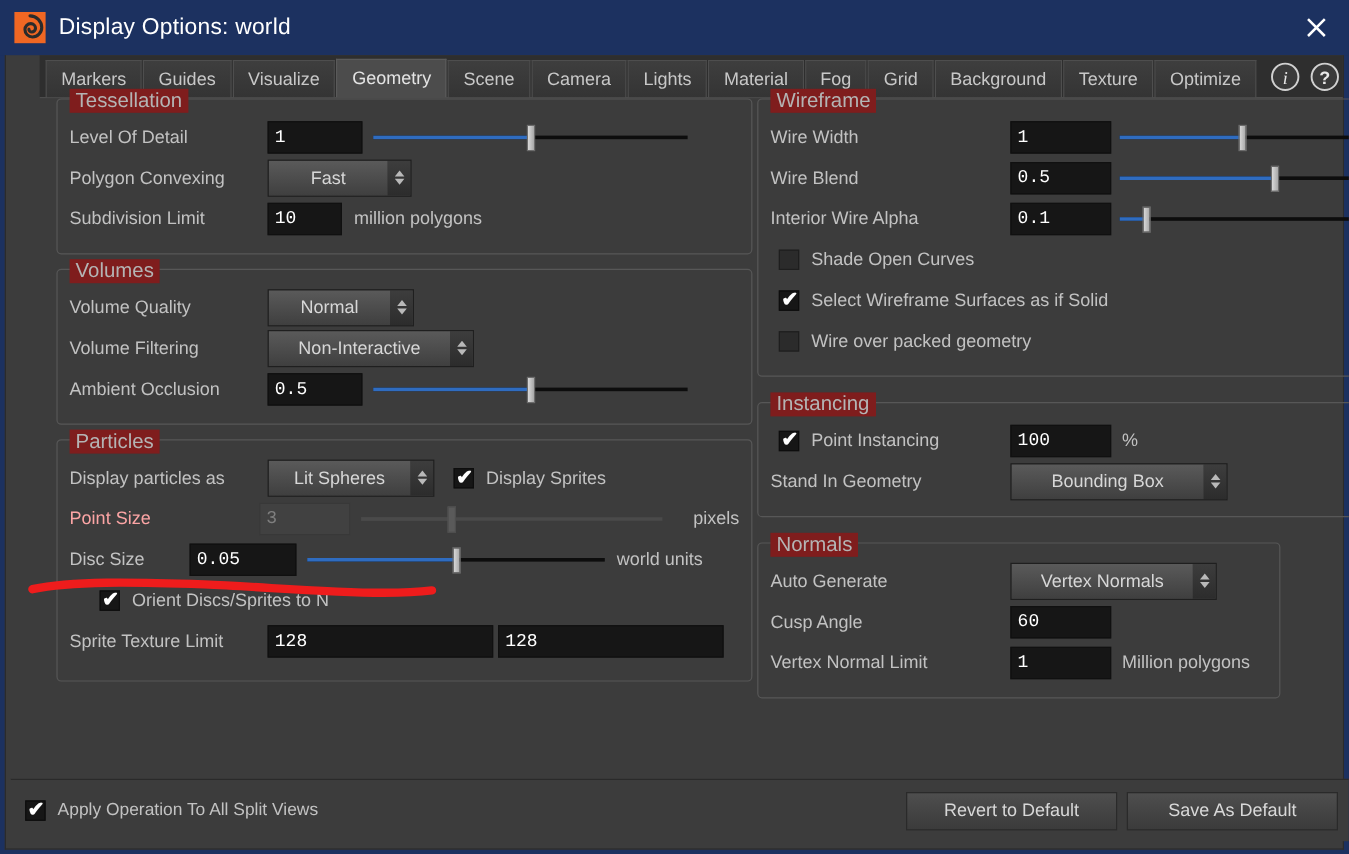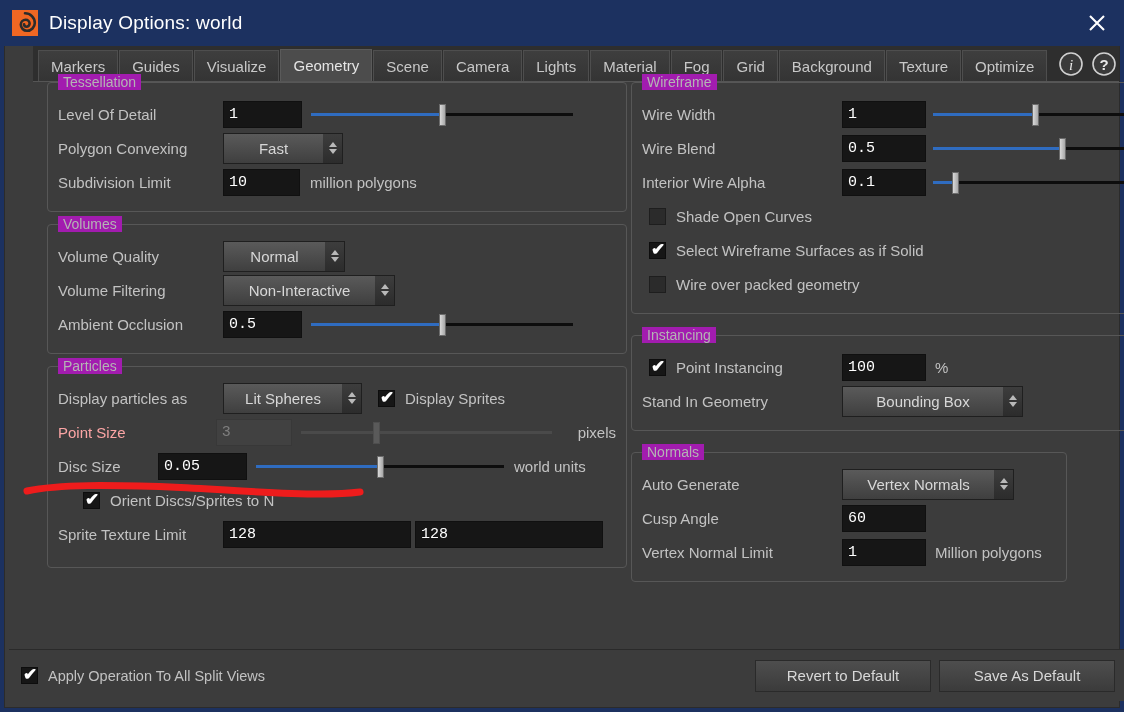--- a/index.html
+++ b/index.html
@@ -95,24 +95,24 @@
 
   
   .group {
     position: relative;
     border: 1px solid #575757;
     border-radius: 4px;
     margin-bottom: 12px;
   }
   .group > .legend {
     position: absolute; top: -9px; left: 10px;
-    background: #a21caf;
+    background: #7f1d1d;
     padding: 0 5px;
     color: #b4b4b4;
-    font-size: 14px;
+    font-size: 17px;
   }
   .group-inner { padding: 14px 10px 12px 10px; }
 
   
   .row {
     display: flex; align-items: center;
     height: 34px;
   }
   .lbl {
     color: #c2c2c2; font-size: 15px; white-space: nowrap;
@@ -179,21 +179,21 @@
   }
   .dd-arrow i {
     display: block; width: 0; height: 0;
     border-left: 4.5px solid transparent;
     border-right: 4.5px solid transparent;
   }
   .dd-arrow i.up   { border-bottom: 5px solid #b9b9b9; }
   .dd-arrow i.down { border-top: 5px solid #b9b9b9; }
 
   
-  .cb-wrap { display: inline-flex; align-items: center; cursor: pointer; }
+  .cb-wrap { display: inline-flex; align-items: flex-start; cursor: pointer; }
   .cb {
     width: 17px; height: 17px;
     background: #161616;
     border: 1px solid #0d0d0d;
     position: relative;
     flex: 0 0 auto;
   }
   .cb.off { background: #2b2b2b; border-color: #1e1e1e; }
   .cb .chk {
     position: absolute; left: 1px; top: -3px;
@@ -328,21 +328,21 @@
                 <div class="dd-text">Fast</div>
                 <div class="dd-arrow">
                     <i class="up"></i>
                     <i class="down"></i>
                   </div>
               </div>
             </div>
 
             <div class="row">
               <div class="lbl" style="width:165px">Subdivision Limit</div>
-              <div class="field" style="width:77px">10</div>
+              <div class="field" style="width:62px">10</div>
               <div class="unit" style="margin-left:10px">million polygons</div>
             </div>
 
           </div>
         </div>
 
         <div class="group">
           <div class="legend">Volumes</div>
           <div class="group-inner">
 

